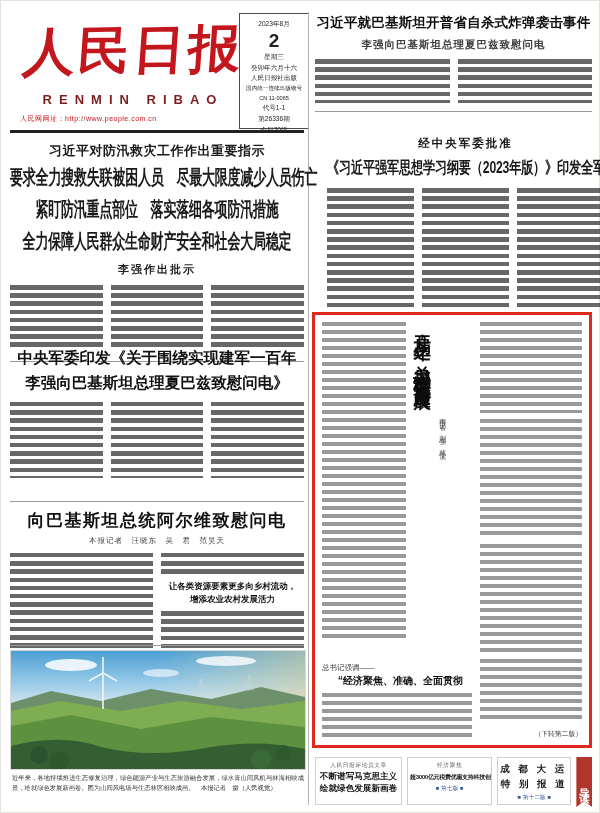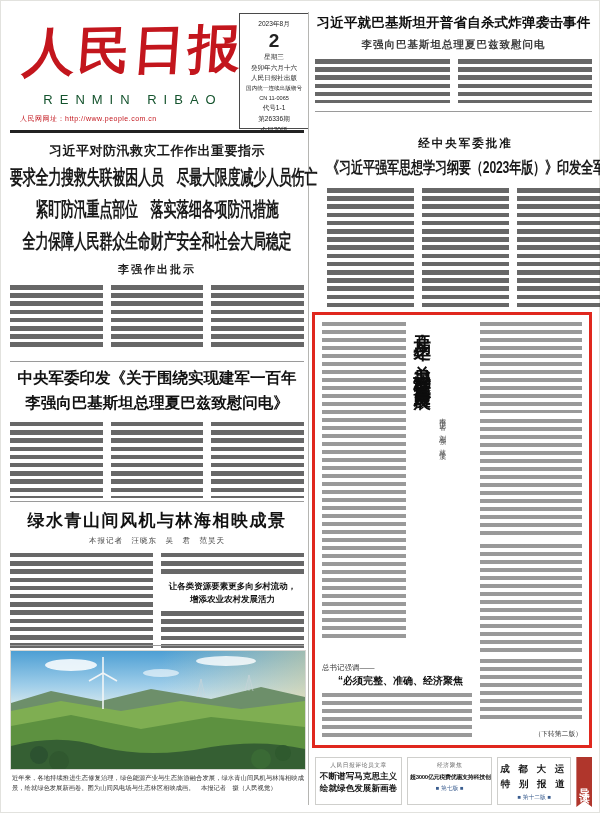--- a/index.html
+++ b/index.html
@@ -11,21 +11,21 @@
   .greek.light{background-image:repeating-linear-gradient(to bottom,rgba(70,70,70,.55) 0 4px,transparent 4px 8px);}
   .cols{display:flex;gap:8px;}
   .cols>div{flex:1;}
   .hairline{background:#9a9a9a;height:1px;}
   .vline{background:#b5b5b2;width:1px;}
   .serif{font-family:"Liberation Serif","DejaVu Serif",serif;}
 
   
   .logo{font-family:"DejaVu Serif",serif;font-weight:bold;color:#c3161d;
         font-size:52px;letter-spacing:3px;transform:skewX(-5deg) rotate(-1deg);white-space:nowrap;}
-  .logo-sub{color:#14532d;font-weight:normal;letter-spacing:7px;font-size:13px;}
+  .logo-sub{color:#7f1d1d;font-weight:bold;letter-spacing:7px;font-size:13px;}
   .logo-url{color:#c3161d;font-size:7px;letter-spacing:.5px;}
   .datebox{border:1.2px solid #4a4a4a;text-align:center;font-size:6.6px;line-height:1.65;
            padding:5px 2px;color:#222;}
   .datebox .day{font-size:19px;font-weight:bold;line-height:1.15;}
 
   
   .h-black{font-weight:900;color:#0f0f0f;}
   .pak-l1{font-size:13.5px;letter-spacing:.2px;text-align:center;white-space:nowrap;}
   .pak-l2{font-size:16.5px;letter-spacing:3px;text-align:center;white-space:nowrap;margin-top:5px;}
   .pak-sub{font-size:10.5px;font-weight:bold;color:#3a3a3a;text-align:center;letter-spacing:1px;margin-top:6px;}
@@ -111,33 +111,33 @@
     </div>
     <div class="flood-sub" style="margin-top:11px;">李强作出批示</div>
     <div class="cols" style="margin-top:8px;">
       <div class="greek" style="height:66px;"></div>
       <div class="greek" style="height:66px;"></div>
       <div class="greek" style="height:66px;"></div>
     </div>
   </div>
   <div class="abs hairline" style="left:10px;top:361px;width:294px;"></div>
 
-  <div class="abs" style="left:10px;top:368px;width:294px;">
+  <div class="abs" style="left:10px;top:348px;width:294px;">
     <div class="serif cmc-line">中央军委印发《关于围绕实现建军一百年</div>
     <div class="serif cmc-line" style="margin-top:4px;">李强向巴基斯坦总理夏巴兹致慰问电》</div>
     <div class="cols" style="margin-top:8px;">
       <div class="greek" style="height:76px;"></div>
       <div class="greek" style="height:76px;"></div>
       <div class="greek" style="height:76px;"></div>
     </div>
   </div>
   <div class="abs hairline" style="left:10px;top:501px;width:294px;"></div>
 
   <div class="abs" style="left:10px;top:509px;width:294px;">
-    <div class="serif ezhou-h">绿水青山间风机与林海相映成景</div>
+    <div class="serif ezhou-h">向巴基斯坦总统阿尔维致慰问电</div>
     <div class="byline" style="margin-top:4px;">本报记者　汪晓东　吴　君　范昊天</div>
     <div class="cols" style="margin-top:7px;">
       <div class="greek" style="height:100px;"></div>
       <div>
         <div class="greek" style="height:22px;"></div>
         <div class="sub-bold" style="margin:5px 0;">
           <div>让各类资源要素更多向乡村流动，</div>
           <div>增添农业农村发展活力</div>
         </div>
         <div class="greek" style="height:46px;"></div>
@@ -204,21 +204,21 @@
     <div style="display:flex;gap:8px;height:100%;">
 
       <div style="width:150px;display:flex;flex-direction:column;">
         <div style="display:flex;gap:6px;flex:1;">
           <div class="greek light" style="width:84px;height:318px;"></div>
           <div class="vert-h" style="height:330px;">开局之年，总书记这样引领高质量发展</div>
           <div class="vert-by" style="height:200px;padding-top:90px;">本报记者　刘志强　林小溪</div>
         </div>
         <div style="margin-top:6px;">
           <div class="quote-intro">总书记强调——</div>
-          <div class="quote-l" style="padding-left:16px;">“必须完整、准确、经济聚焦</div>
+          <div class="quote-l" style="padding-left:16px;">“经济聚焦、准确、全面贯彻</div>
           <div class="greek light" style="height:46px;margin-top:5px;"></div>
         </div>
       </div>
 
       <div style="flex:1;display:flex;flex-direction:column;gap:6px;">
         <div class="greek light" style="height:92px;"></div>
         <div class="greek light" style="height:120px;"></div>
         <div class="greek light" style="height:110px;"></div>
         <div class="greek light" style="height:64px;"></div>
         <div class="turnpage">（下转第二版）</div>

